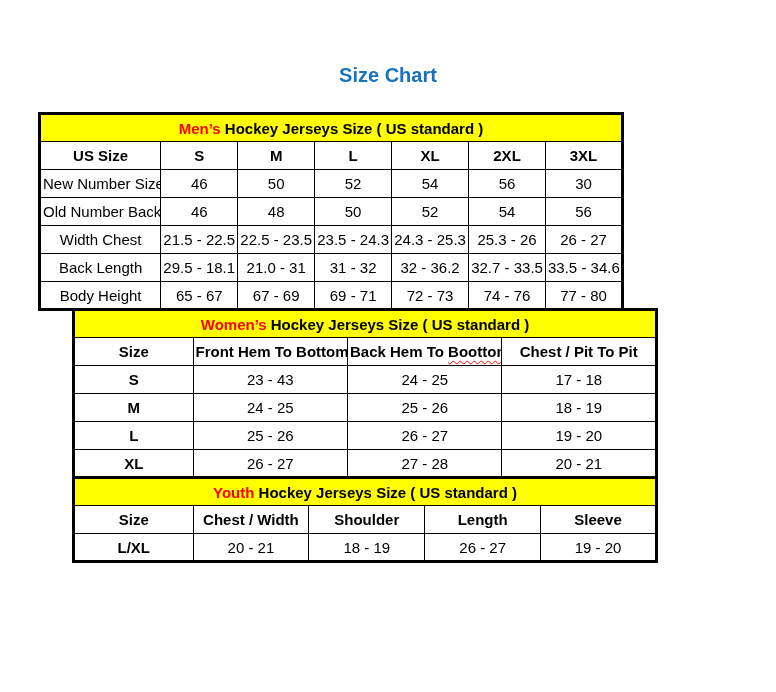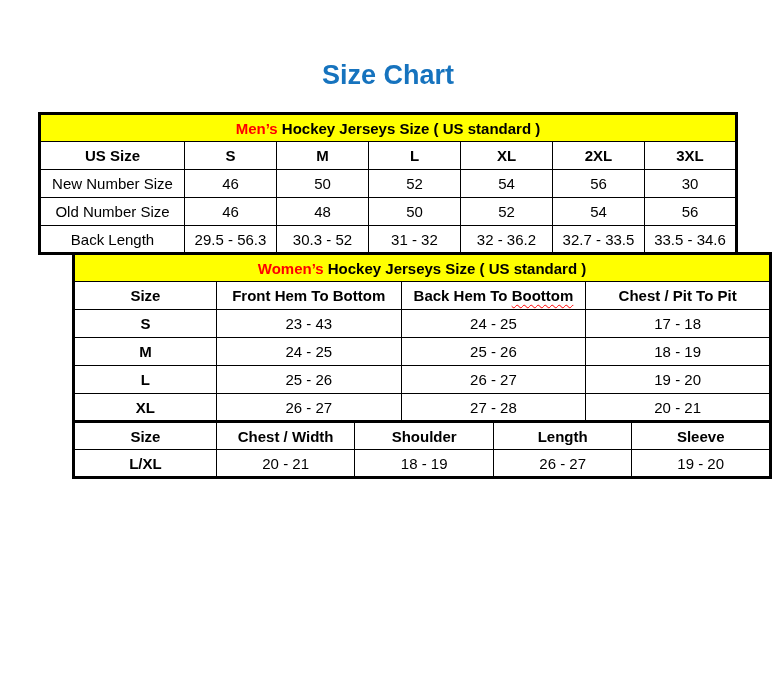--- a/index.html
+++ b/index.html
@@ -17,31 +17,31 @@
     color: var(--ink);
   }
   .page {
     width: 776px; height: 692px;
     background: var(--paper);
     overflow: hidden;
   }
   .page-title {
     margin: 58px 0 0 0;
     text-align: center;
-    font-size: 27px;
+    font-size: 20px;
     font-weight: bold;
     color: var(--title-blue);
     line-height: 34px;
   }
   .tables-wrap {
     width: 700px;
     margin: 20px auto 0 auto;
   }
   table.size-table {
-    width: 700px;
+    width: 586px;
     border-collapse: collapse;
     table-layout: fixed;
     border: 3px solid var(--ink);
   }
   table.size-table + table.size-table { margin-top: -3px; margin-left: 34px; }
   .size-table th, .size-table td {
     border: 1px solid var(--ink);
     text-align: center;
     vertical-align: middle;
     font-size: 15px;
@@ -108,36 +108,54 @@
         <tr>
           <th>New Number Size</th>
           <td>46</td>
           <td>50</td>
           <td>52</td>
           <td>54</td>
           <td>56</td>
           <td>30</td>
         </tr>
         <tr>
-          <th>Old Number Size</th>
+          <th>Old Number Back</th>
           <td>46</td>
           <td>48</td>
           <td>50</td>
           <td>52</td>
           <td>54</td>
           <td>56</td>
         </tr>
         <tr>
+          <th>Width Chest</th>
+          <td>21.5 - 22.5</td>
+          <td>22.5 - 23.5</td>
+          <td>23.5 - 24.3</td>
+          <td>24.3 - 25.3</td>
+          <td>25.3 - 26</td>
+          <td>26 - 27</td>
+        </tr>
+        <tr>
           <th>Back Length</th>
-          <td>29.5 - 56.3</td>
-          <td>30.3 - 52</td>
+          <td>29.5 - 18.1</td>
+          <td>21.0 - 31</td>
           <td>31 - 32</td>
           <td>32 - 36.2</td>
           <td>32.7 - 33.5</td>
           <td>33.5 - 34.6</td>
+        </tr>
+        <tr>
+          <th>Body Height</th>
+          <td>65 - 67</td>
+          <td>67 - 69</td>
+          <td>69 - 71</td>
+          <td>72 - 73</td>
+          <td>74 - 76</td>
+          <td>77 - 80</td>
         </tr>
       </tbody>
     </table>
 
     <table class="size-table t-womens">
       <colgroup>
         <col style="width:20.5%">
           <col style="width:26.5%">
           <col style="width:26.5%">
           <col style="width:26.5%">
@@ -184,20 +202,23 @@
     <table class="size-table t-youth">
       <colgroup>
         <col style="width:20.5%">
           <col style="width:19.875%">
           <col style="width:19.875%">
           <col style="width:19.875%">
           <col style="width:19.875%">
       </colgroup>
       <thead>
         <tr>
+          <th class="banner-cell" colspan="5"><span class="banner-highlight">Youth</span><span> Hockey Jerseys Size ( US standard )</span></th>
+        </tr>
+        <tr>
           <th class="col-head">Size</th>
           <th class="col-head">Chest / Width</th>
           <th class="col-head">Shoulder</th>
           <th class="col-head">Length</th>
           <th class="col-head">Sleeve</th>
         </tr>
       </thead>
       <tbody>
         <tr>
           <th>L/XL</th>

